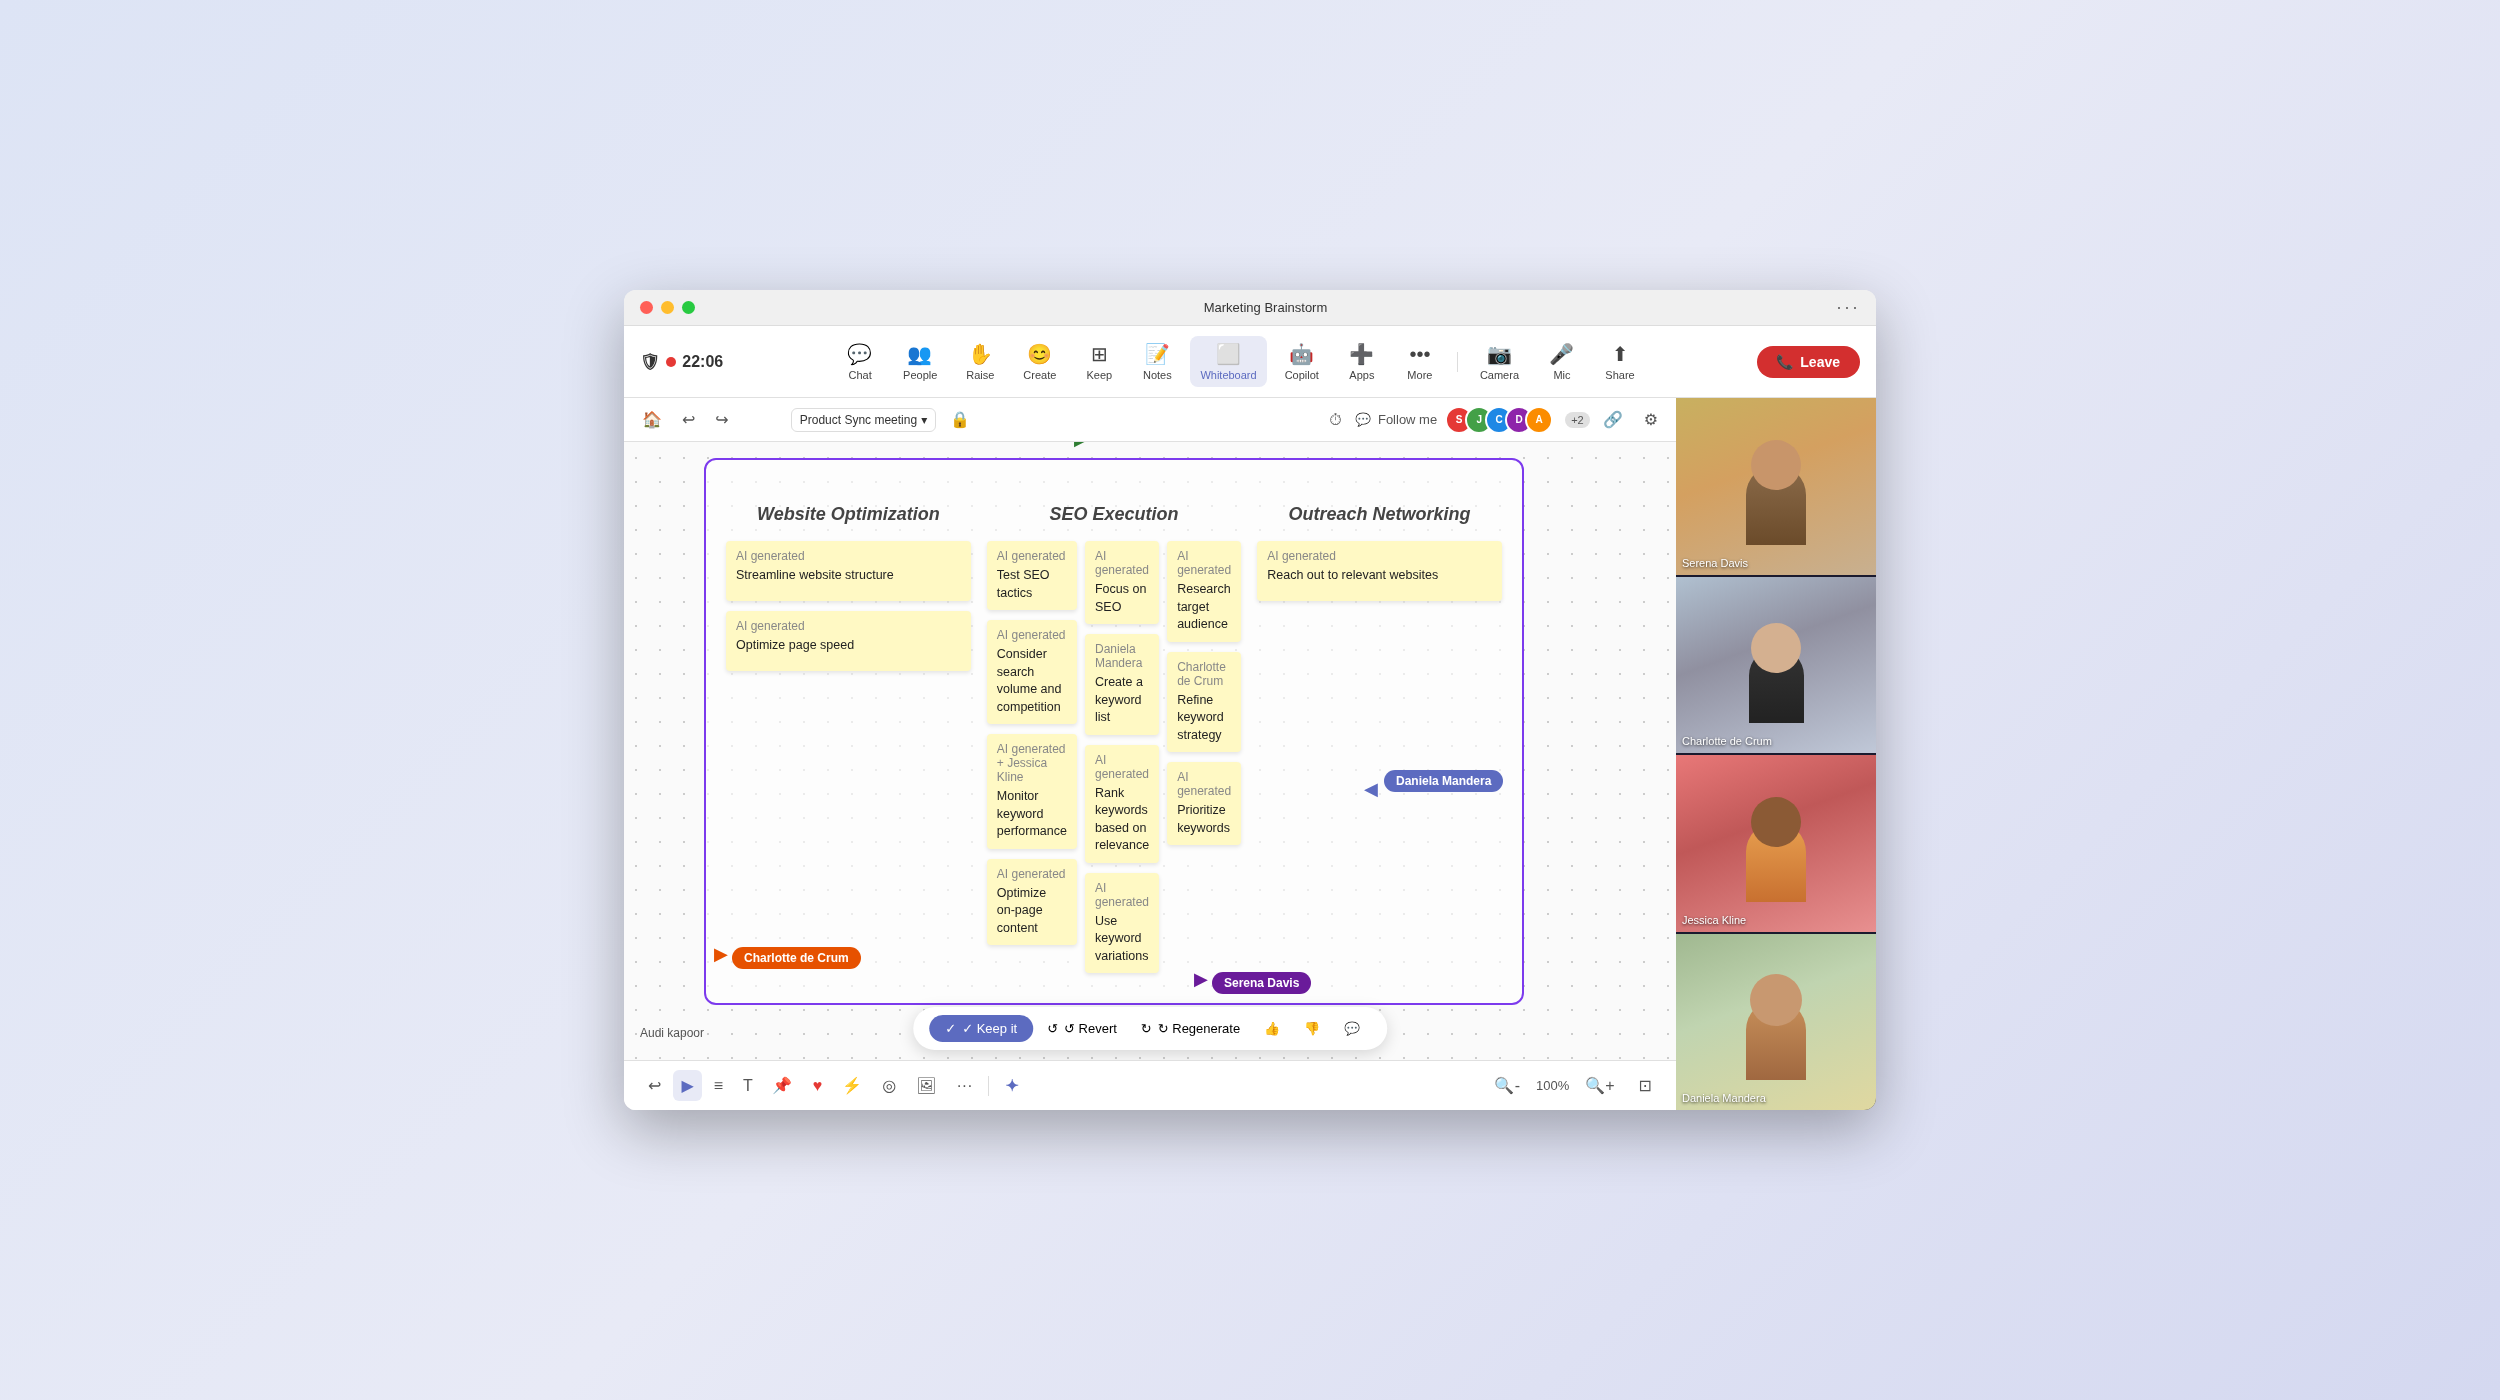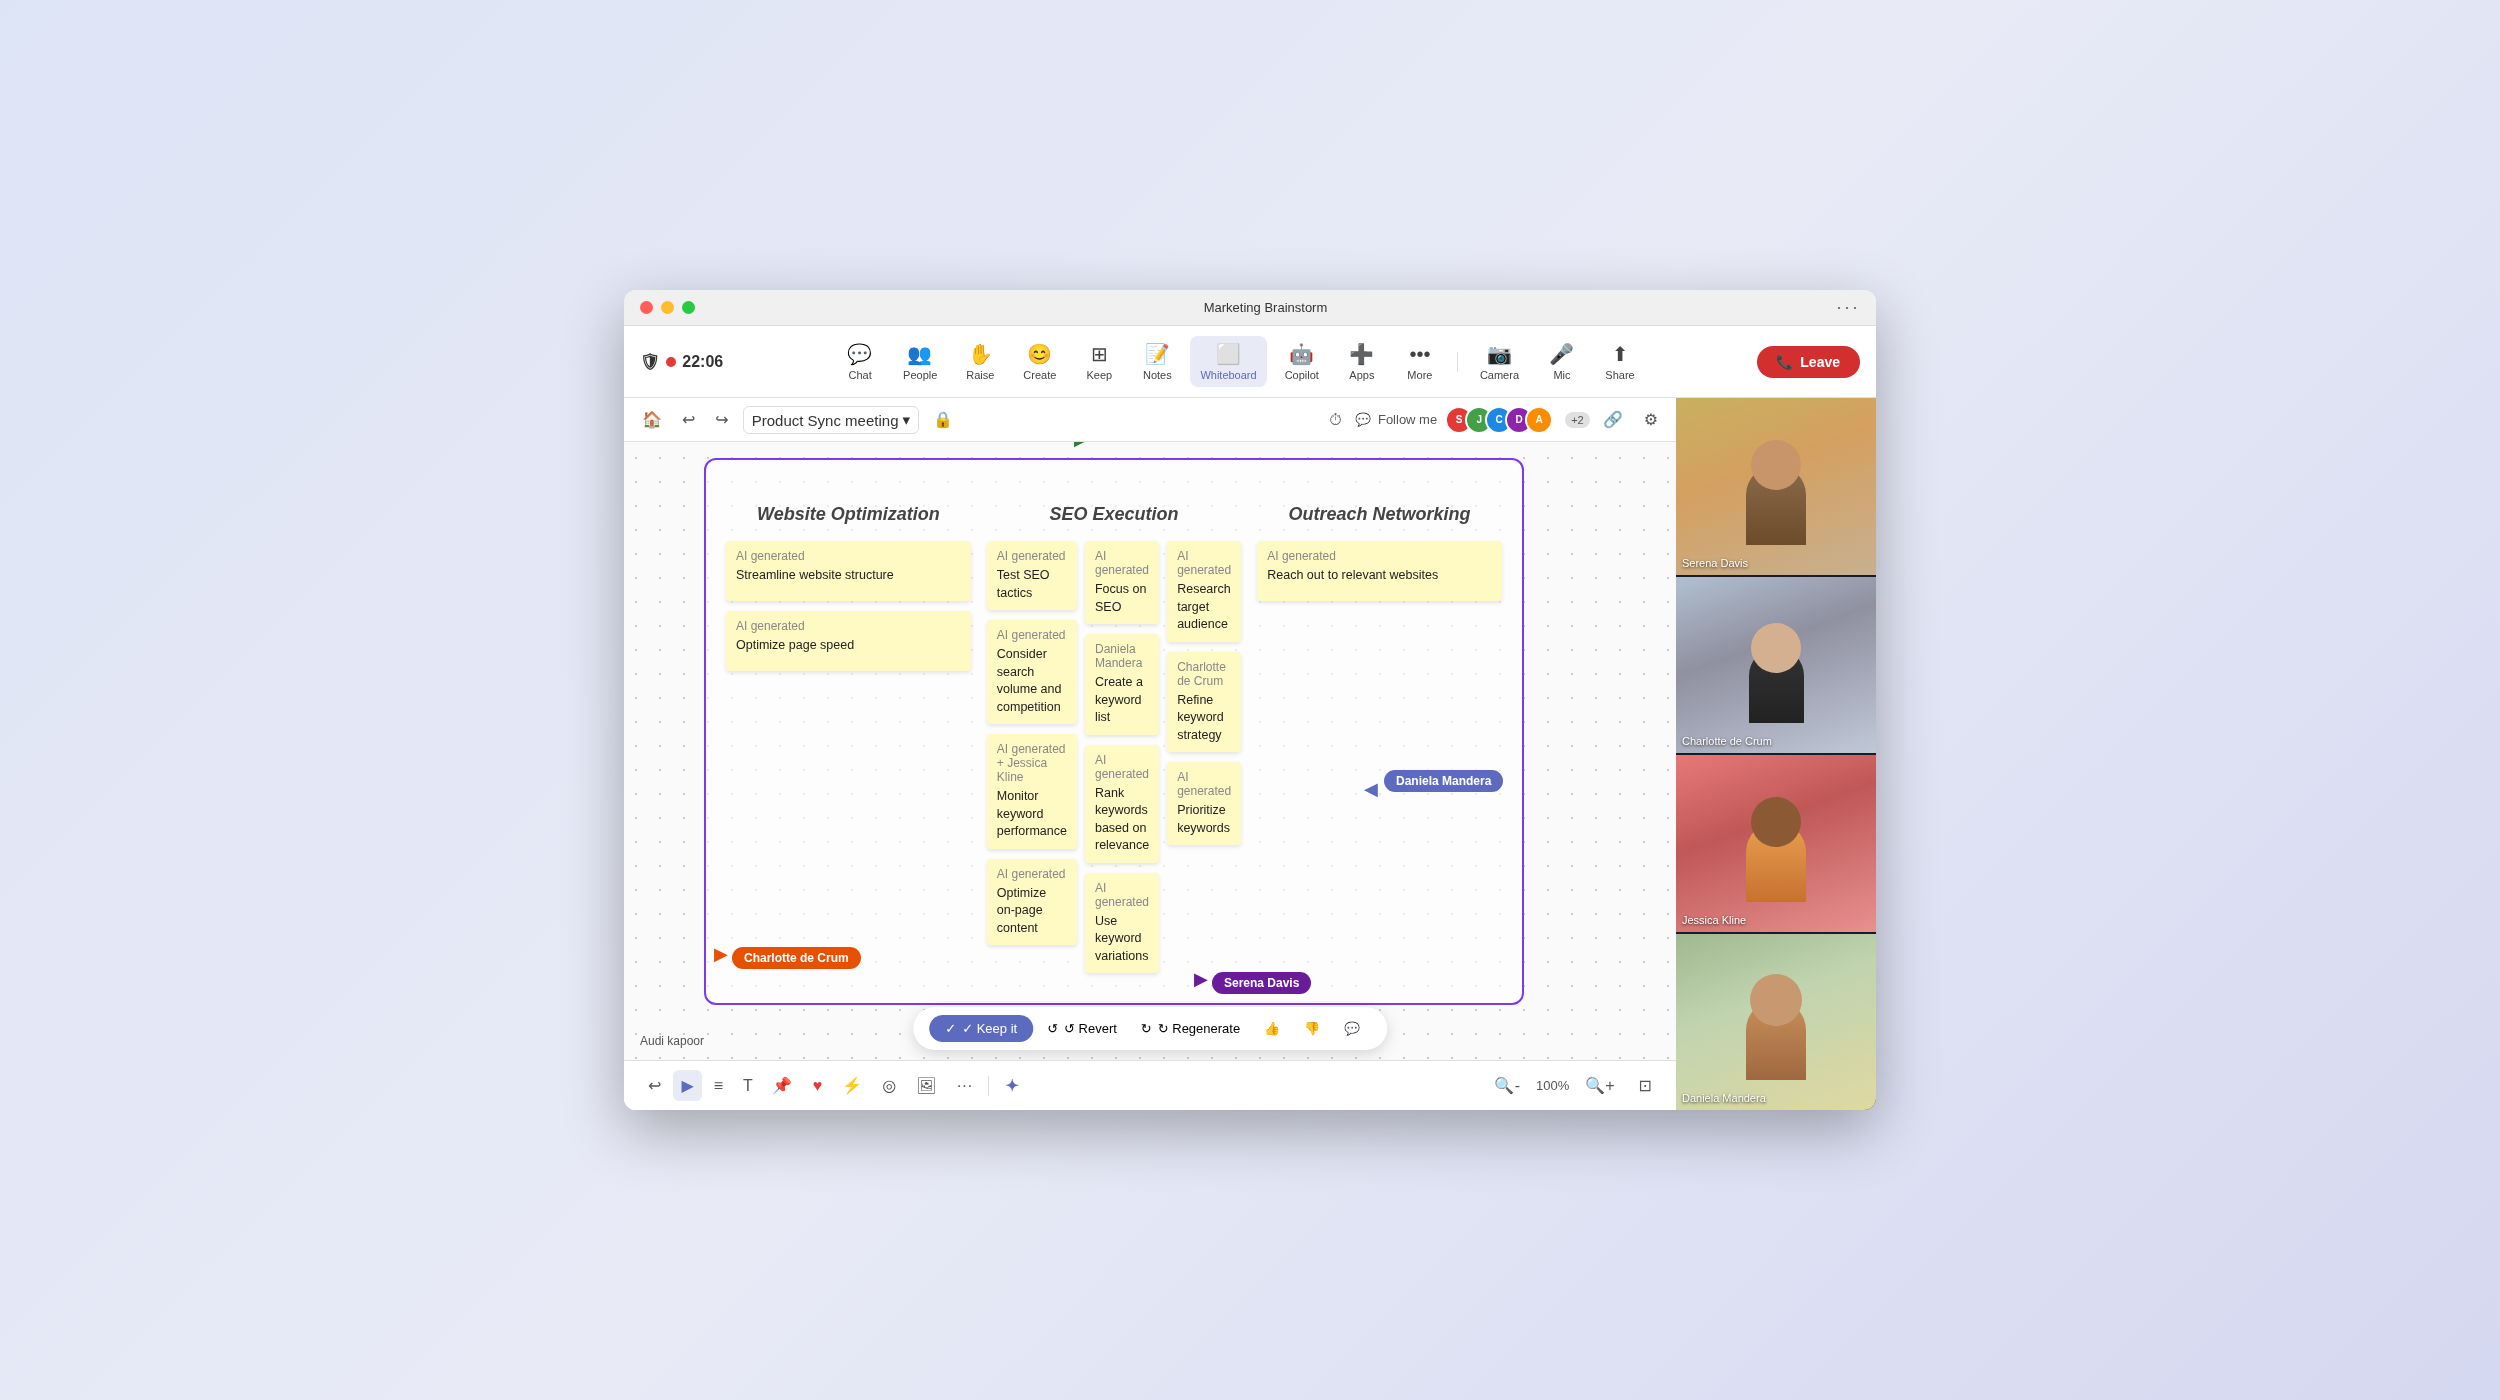--- a/index.html
+++ b/index.html
@@ -141,30 +141,31 @@
     .wb-nav-btn {
       background: none;
       border: none;
       cursor: pointer;
       color: #555;
       font-size: 16px;
       padding: 4px 6px;
       border-radius: 4px;
     }
     .meeting-name {
-      font-size: 15px;
+      font-size: 12px;
       font-weight: 500;
       color: #333;
       display: flex;
-      align-items: flex-end;
+      align-items: flex-start;
       gap: 4px;
       padding: 4px 8px;
       border-radius: 6px;
       cursor: pointer;
       border: 1px solid #ddd;
+      margin-left: 48px;
     }
     .wb-nav-right {
       margin-left: auto;
       display: flex;
       align-items: center;
       gap: 8px;
     }
     .follow-me-btn {
       display: flex;
       align-items: center;
@@ -573,21 +574,21 @@
       <div style="position:absolute; bottom:145px; left:90px;">
         <div style="color:#e65100; font-size:18px;">▶</div>
         <div class="cursor-label cursor-charlotte" style="top:4px; left:18px;">Charlotte de Crum</div>
       </div>
 
       <div style="position:absolute; bottom:120px; left:570px;">
         <div style="color:#6a1b9a; font-size:18px;">▶</div>
         <div class="cursor-label cursor-serena" style="top:4px; left:18px;">Serena Davis</div>
       </div>
 
-      <div style="position:absolute; bottom:62px; left:16px; font-size:12px; color:#555;">Audi kapoor</div>
+      <div style="position:absolute; bottom:70px; left:16px; font-size:12px; color:#555;">Audi kapoor</div>
 
       <div class="action-bar">
         <button class="action-btn keep">
           <span>✓</span>
           <span>✓ Keep it</span>
         </button>
         <button class="action-btn">
           <span>↺</span>
           <span>↺ Revert</span>
         </button>

